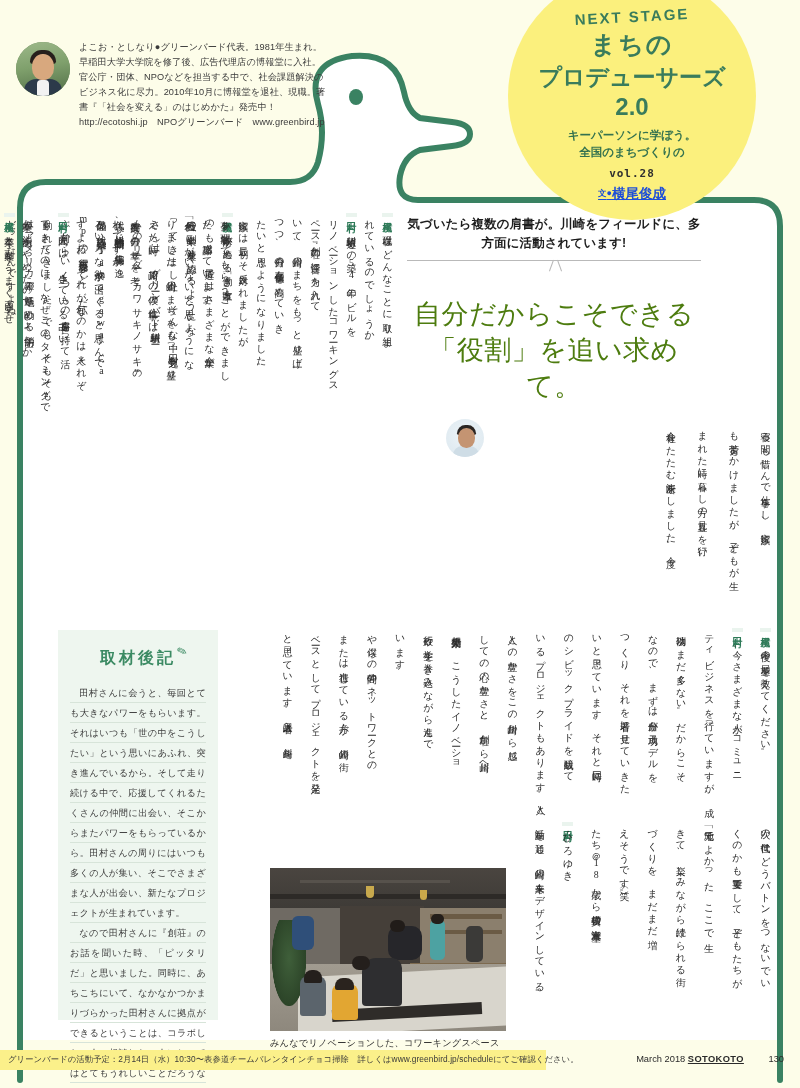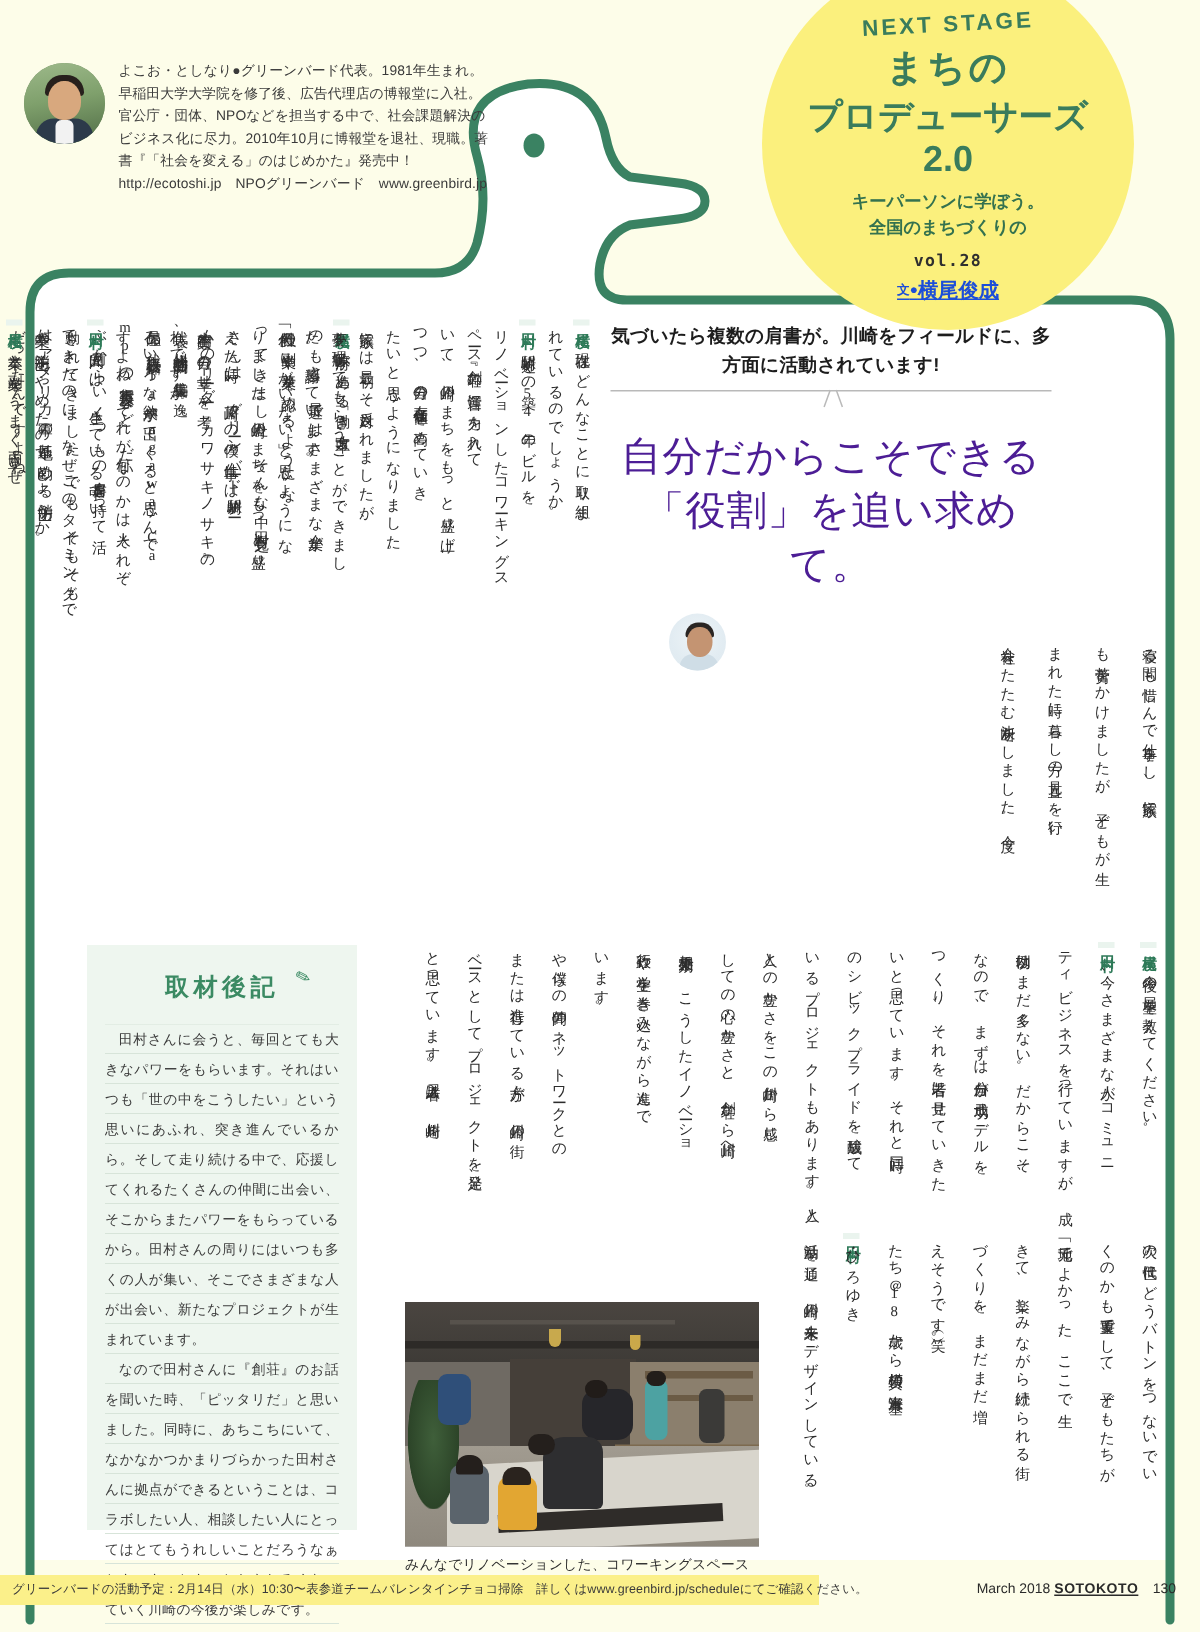--- a/index.html
+++ b/index.html
@@ -171,25 +171,25 @@
   }
   .kicker-rule .v1 {
     position:absolute; left:146px; top:0; width:1px; height:12px; background:#b9b9b9;
     transform: rotate(20deg); transform-origin: top center;
   }
   .kicker-rule .v2 {
     position:absolute; left:150px; top:0; width:1px; height:12px; background:#b9b9b9;
     transform: rotate(-20deg); transform-origin: top center;
   }
   .headline {
-    margin-top: 13px;
+    margin-top: 23px;
     font-size: 27px;
     line-height: 1.33;
     letter-spacing: 0.5px;
-    color: #4c1d95;
+    color: #4d7c0f;
     font-family: "Liberation Serif", "DejaVu Serif", serif;
     font-weight: normal;
   }
   .speaker-box {
     margin-top: 14px;
     display: flex;
     align-items: center;
     justify-content: flex-start;
     padding-left: 42px;
     gap: 9px;
@@ -249,21 +249,21 @@
 
   
   #blockF { left: 520px; top: 822px; width: 254px; height: 196px; display: flex; flex-direction: row-reverse;}
   #blockF .vcol { width: 31.5px; }
 
   
   .notes {
     position: absolute;
     left: 58px;
     top: 630px;
-    width: 180px;
+    width: 160px;
     height: 390px;
     background: #eef6ef;
     z-index: 6;
     padding: 10px 12px 10px 12px;
     box-sizing: border-box;
   }
   .notes-title {
     font-size: 16px;
     font-weight: bold;
     color: #3b8a63;
@@ -368,21 +368,21 @@
   .footer-right {
     position: absolute;
     right: 16px;
     top: 1054px;
     font-size: 9.3px;
     color: #2a2a2a;
     z-index: 8;
     white-space: nowrap;
   }
   .footer-right .brand { font-weight: bold; letter-spacing: 0.4px; text-decoration: underline; }
-  .footer-right .pg { margin-left: 7px; text-align: center; }
+  .footer-right .pg { margin-left: 22px; text-align: center; }
 </style>
 </head>
 <body>
 
 <div class="page">
 
   <svg class="frame-white" width="800" height="1088" viewBox="0 0 800 1088" aria-hidden="true">
     <path d="M 20 1040
              L 20 208
              Q 20 182 46 182

